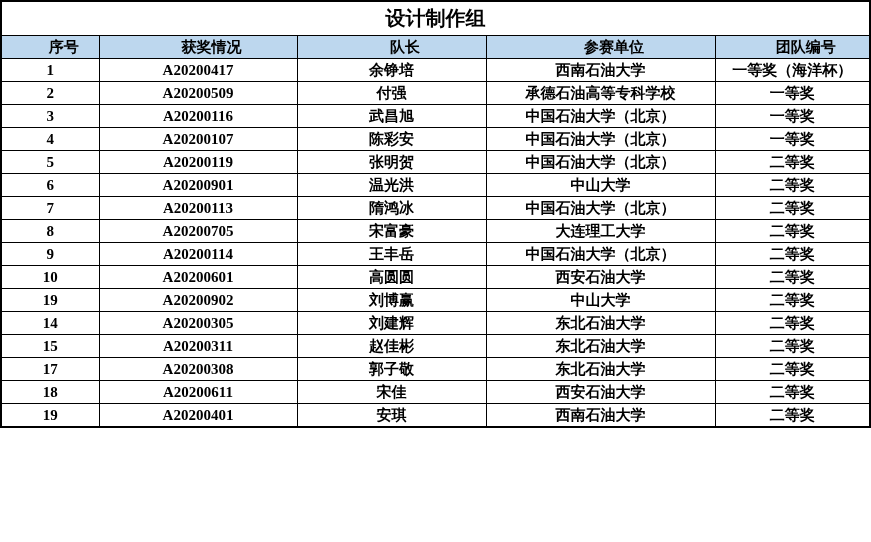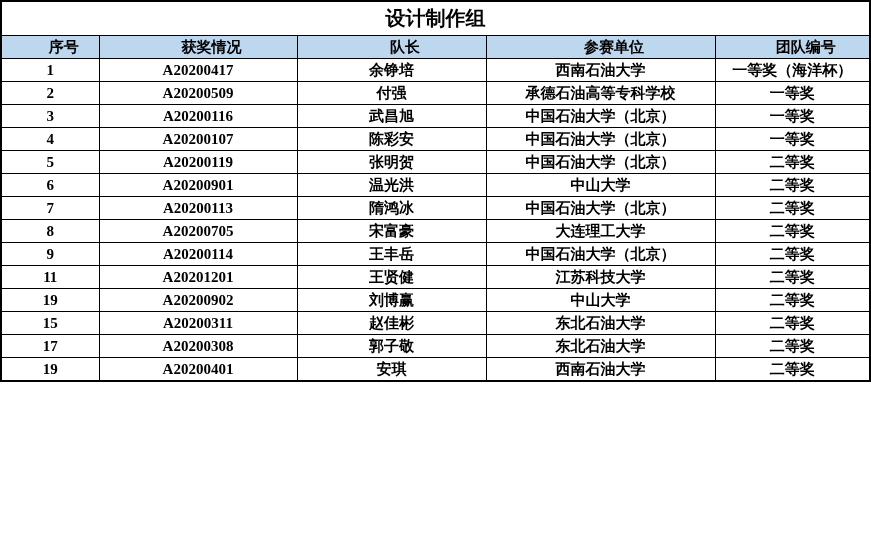--- a/index.html
+++ b/index.html
@@ -132,48 +132,62 @@
           <td>二等奖</td>
         </tr>
         <tr class="data-row">
           <td>9</td>
           <td>A20200114</td>
           <td>王丰岳</td>
           <td>中国石油大学（北京）</td>
           <td>二等奖</td>
         </tr>
         <tr class="data-row">
-          <td>11</td>
-          <td>A20201201</td>
-          <td>王贤健</td>
-          <td>江苏科技大学</td>
+          <td>10</td>
+          <td>A20200601</td>
+          <td>高圆圆</td>
+          <td>西安石油大学</td>
           <td>二等奖</td>
         </tr>
         <tr class="data-row">
           <td>19</td>
           <td>A20200902</td>
           <td>刘博赢</td>
           <td>中山大学</td>
+          <td>二等奖</td>
+        </tr>
+        <tr class="data-row">
+          <td>14</td>
+          <td>A20200305</td>
+          <td>刘建辉</td>
+          <td>东北石油大学</td>
           <td>二等奖</td>
         </tr>
         <tr class="data-row">
           <td>15</td>
           <td>A20200311</td>
           <td>赵佳彬</td>
           <td>东北石油大学</td>
           <td>二等奖</td>
         </tr>
         <tr class="data-row">
           <td>17</td>
           <td>A20200308</td>
           <td>郭子敬</td>
           <td>东北石油大学</td>
           <td>二等奖</td>
         </tr>
         <tr class="data-row">
+          <td>18</td>
+          <td>A20200611</td>
+          <td>宋佳</td>
+          <td>西安石油大学</td>
+          <td>二等奖</td>
+        </tr>
+        <tr class="data-row">
           <td>19</td>
           <td>A20200401</td>
           <td>安琪</td>
           <td>西南石油大学</td>
           <td>二等奖</td>
         </tr>
       </tbody>
   </table>
 </div>
 

